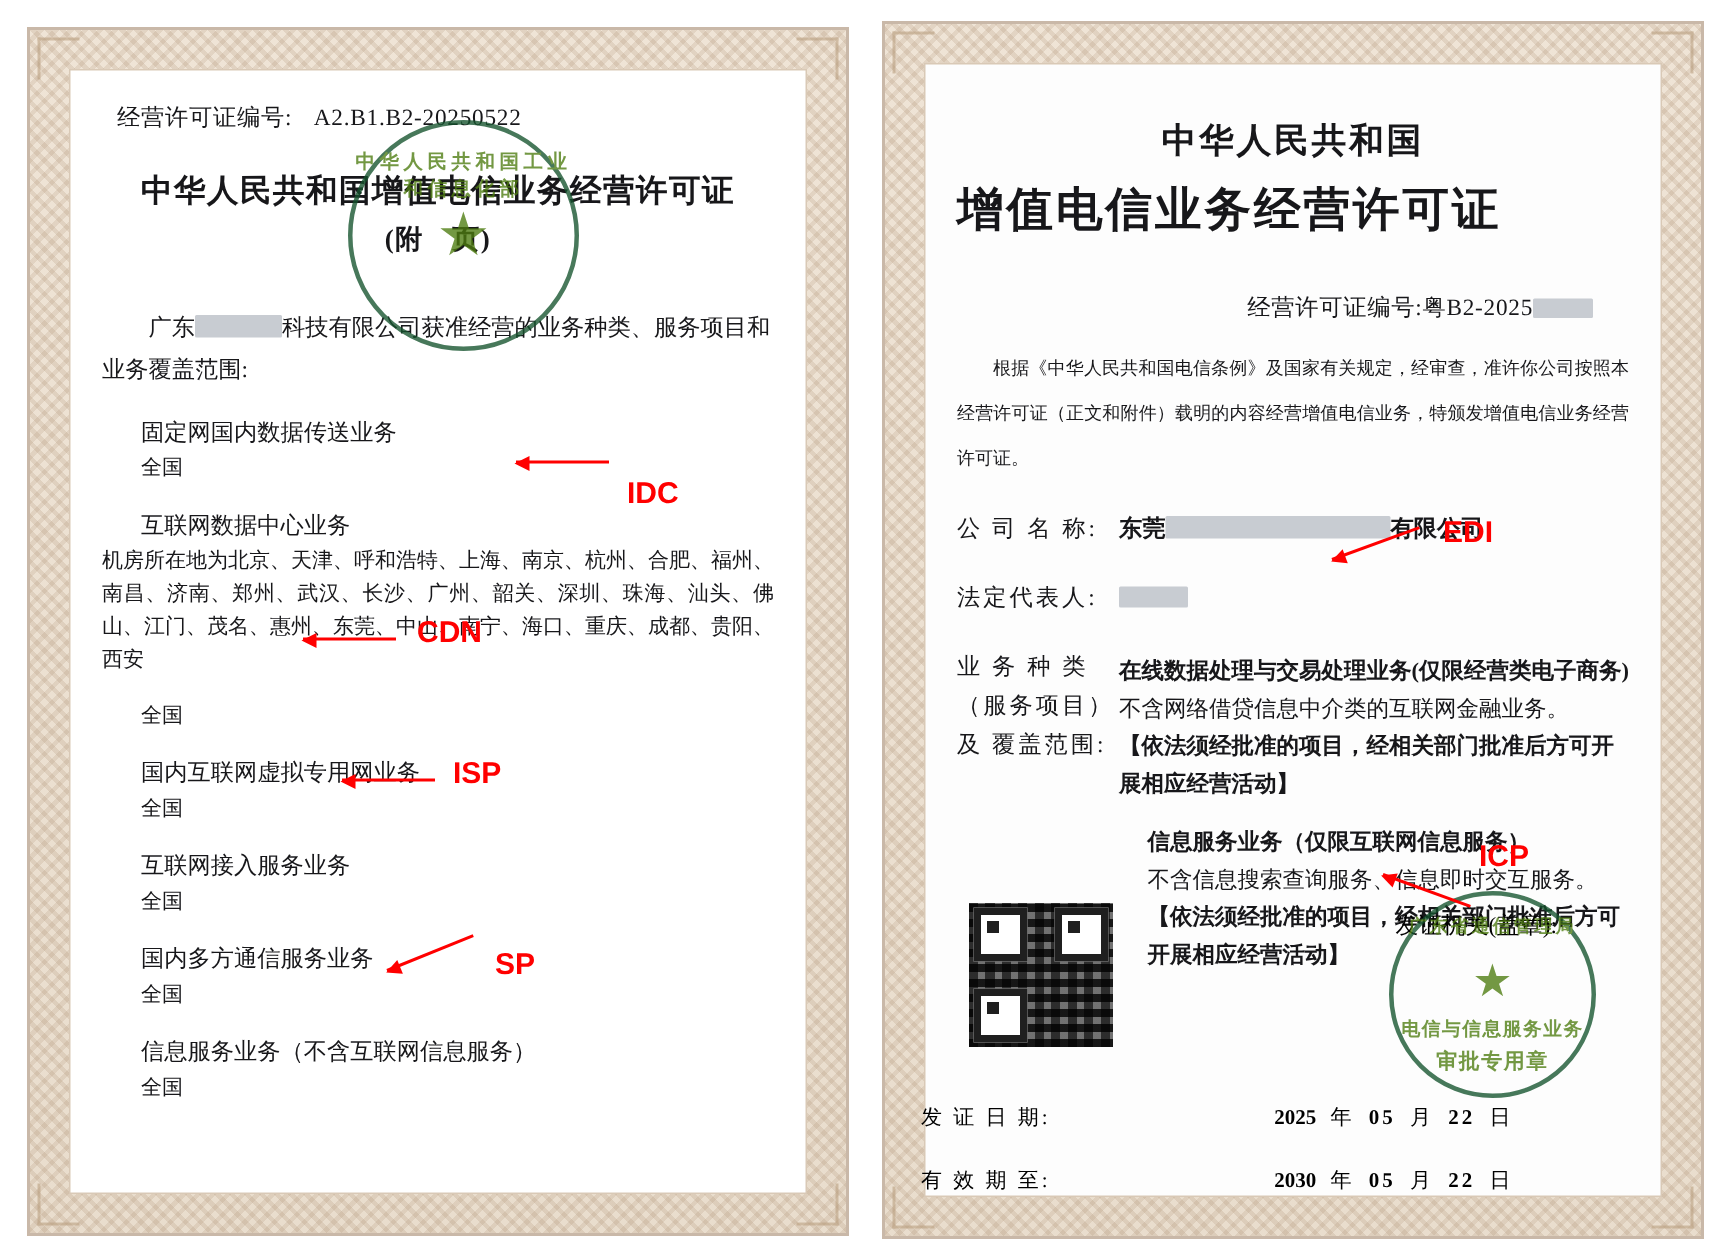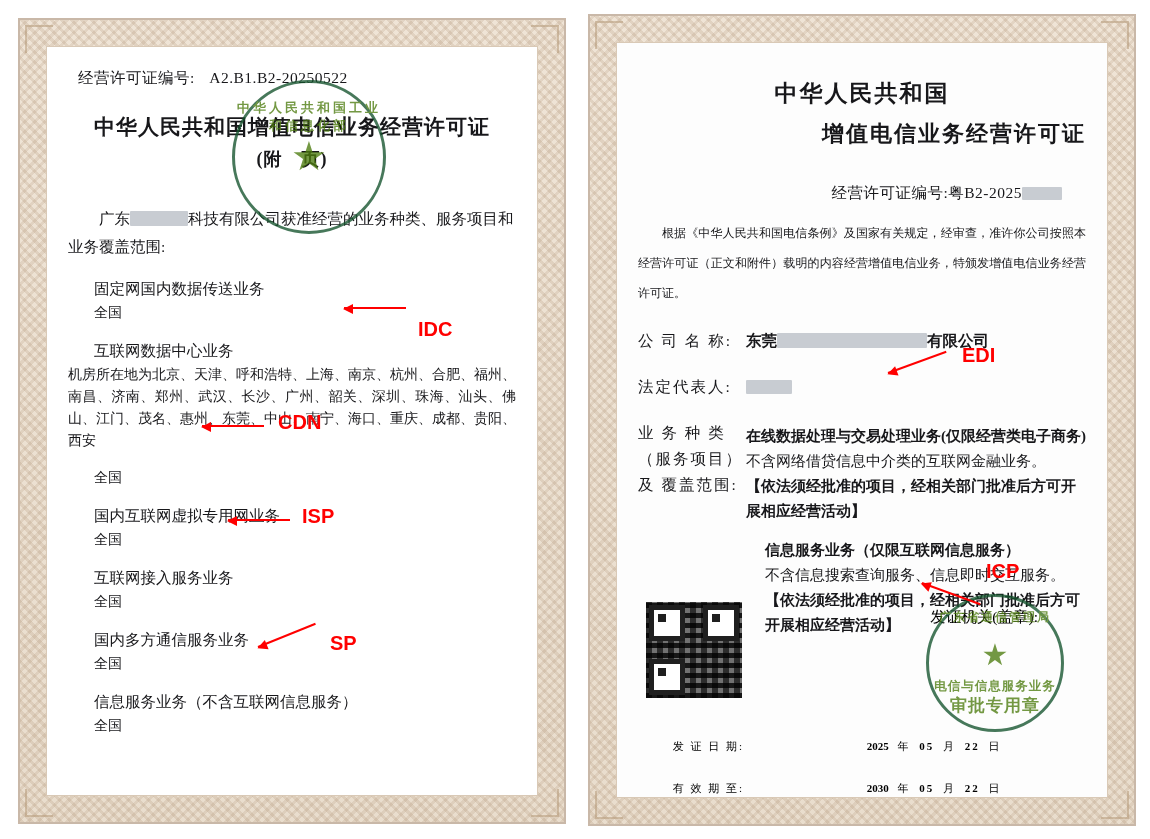--- a/index.html
+++ b/index.html
@@ -184,22 +184,22 @@
 
   
   .right-title {
     text-align: center;
     font-size: 23px;
     font-weight: bold;
     margin-top: 20px;
     letter-spacing: 2px;
   }
   .right-title2 {
-    text-align: right;
-    font-size: 22px;
+    text-align: left;
+    font-size: 31px;
     font-weight: bold;
     margin-top: 10px;
     letter-spacing: 2px;
   }
   .right-lic {
     margin-top: 34px;
     font-size: 15.5px;
     text-align: right;
     padding-right: 24px;
     letter-spacing: .5px;
@@ -255,38 +255,37 @@
     position: absolute;
     right: 96px; bottom: 196px;
     font-size: 15.5px;
   }
   .seal-right {
     position: absolute;
     right: 70px; bottom: 92px;
     width: 132px; height: 132px;
   }
   .seal-right .seal-text-top { font-size: 12px; letter-spacing: 2px; top: 12px;}
-  .seal-right .seal-text-bottom { font-size: 17px; bottom: 12px; letter-spacing: 1px;}
+  .seal-right .seal-text-bottom { font-size: 14px; bottom: 12px; letter-spacing: 1px;}
   .seal-right .mid {
     position: absolute;
     width: 100%;
     bottom: 34px;
     text-align: center;
     font-size: 12.5px;
     font-weight: bold;
     letter-spacing: 1px;
   }
   .seal-right .seal-star { font-size: 30px; top: 44%; }
 
   .date-row {
     position: absolute;
-    left: 42px;
-    font-size: 11px;
+    left: 24px;
+    font-size: 14px;
     letter-spacing: 2px;
-    text-align: right;
   }
   .date-row .label { display: inline-block; width: 112px; }
   .date-row .y { margin-left: 118px; font-weight: bold; letter-spacing: 0; }
   .date-row .u { margin: 0 4px; }
   .date-row .m { font-weight: bold; }
   .date-row .d { font-weight: bold; }
   .date-issue { bottom: 70px; }
   .date-expire { bottom: 28px; }
 </style>
 </head>

